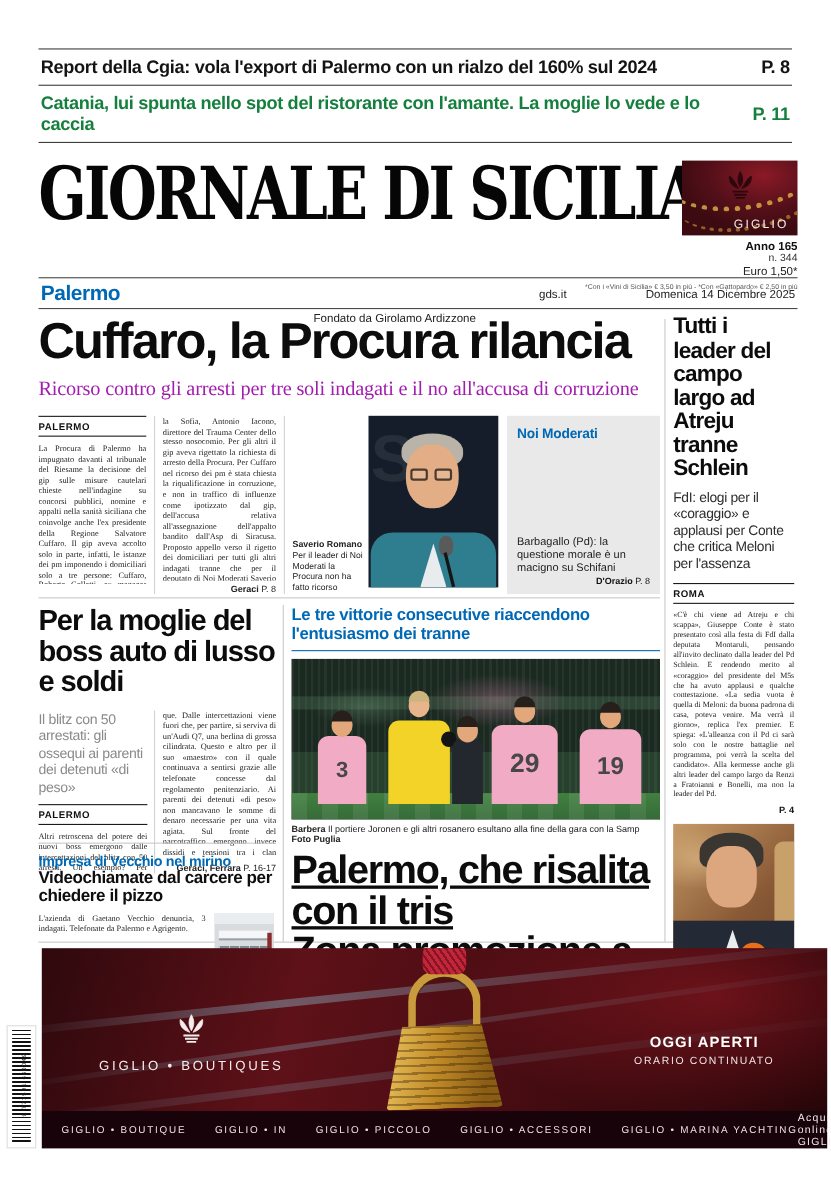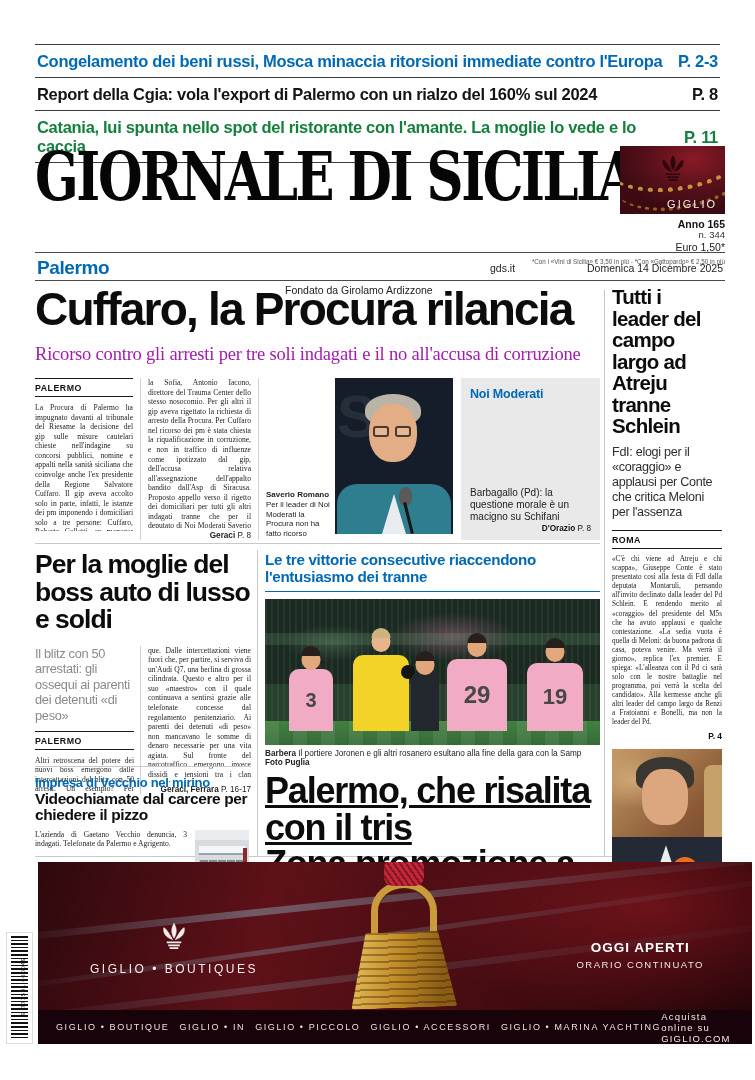--- a/index.html
+++ b/index.html
@@ -204,42 +204,38 @@
         linear-gradient(100deg,#ecc45e,#c08a28 45%,#8a5d15 85%);
       clip-path:polygon(16% 0, 84% 0, 100% 100%, 0 100%); }
   .ad-brand { position:absolute; left:52px; bottom:34px; text-align:center; color:#f5eded; }
   .ad-brand .lily { width:36px; height:32px; color:#f5eded; margin-bottom:4px; }
   .ad-brand-text { font-size:12px; letter-spacing:2.5px; font-weight:400; }
   .ad-open { position:absolute; right:48px; bottom:40px; text-align:center; color:#fff; }
   .ad-open-title { font-weight:700; font-size:13.5px; letter-spacing:1px; }
   .ad-open-sub { font-size:9.5px; letter-spacing:1.5px; margin-top:4px; color:#f0e4e6; }
   .ad-strip { position:relative; width:100%; height:34px; background:#170309; display:flex; align-items:center;
       padding:0 18px 0 18px; color:#ece0e3; }
-  .ad-nav { display:flex; gap:10px; }
+  .ad-nav { display:flex; gap:26px; }
   .ad-nav span { font-size:9px; letter-spacing:1.6px; white-space:nowrap; }
   .ad-online { margin-left:auto; font-size:9.5px; letter-spacing:1.2px; color:#f3eaec; }
 
   
   .barcode { position:absolute; left:6px; top:932px; width:27px; height:112px; background:#fff;
       border:1px solid #ddd; padding:3px 4px; }
   .bc-stripes { width:100%; height:100%;
       background:repeating-linear-gradient(180deg, #111 0 1.6px, transparent 1.6px 3.6px); }
   .bc-num { position:absolute; left:-34px; top:50px; transform:rotate(-90deg); font-size:5.5px;
       letter-spacing:1px; color:#222; width:100px; text-align:center; }
 </style>
 </head>
 <body>
 
 <div class="page">
 
   <div class="tophead">
-    <div class="th-row th-blue">
-      <span>Congelamento dei beni russi, Mosca minaccia ritorsioni immediate contro l'Europa</span>
-      <span class="th-page">P. 2-3</span>
-    </div>
     <div class="th-row th-black">
       <span>Report della Cgia: vola l'export di Palermo con un rialzo del 160% sul 2024</span>
       <span class="th-page">P. 8</span>
     </div>
     <div class="th-row th-gray">
       <span>Catania, lui spunta nello spot del ristorante con l'amante. La moglie lo vede e lo caccia</span>
       <span class="th-page">P. 11</span>
     </div>
   </div>
 

